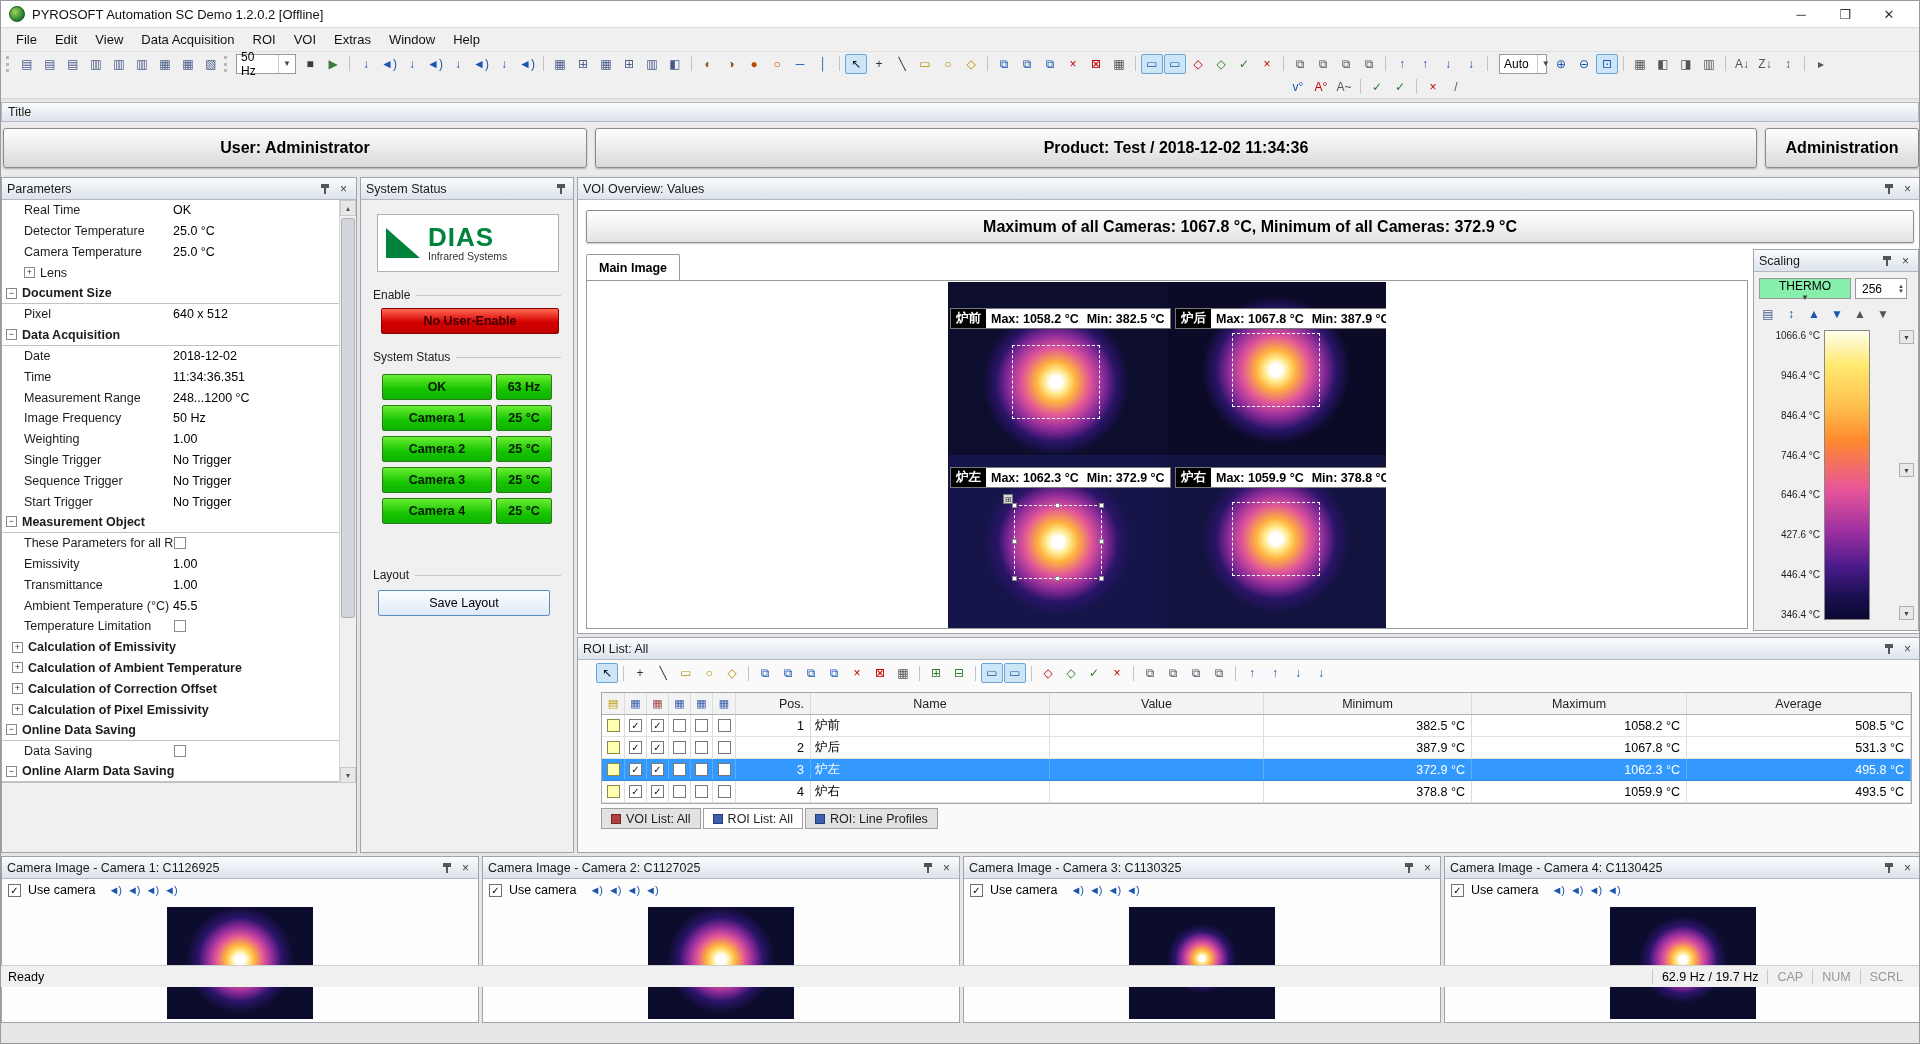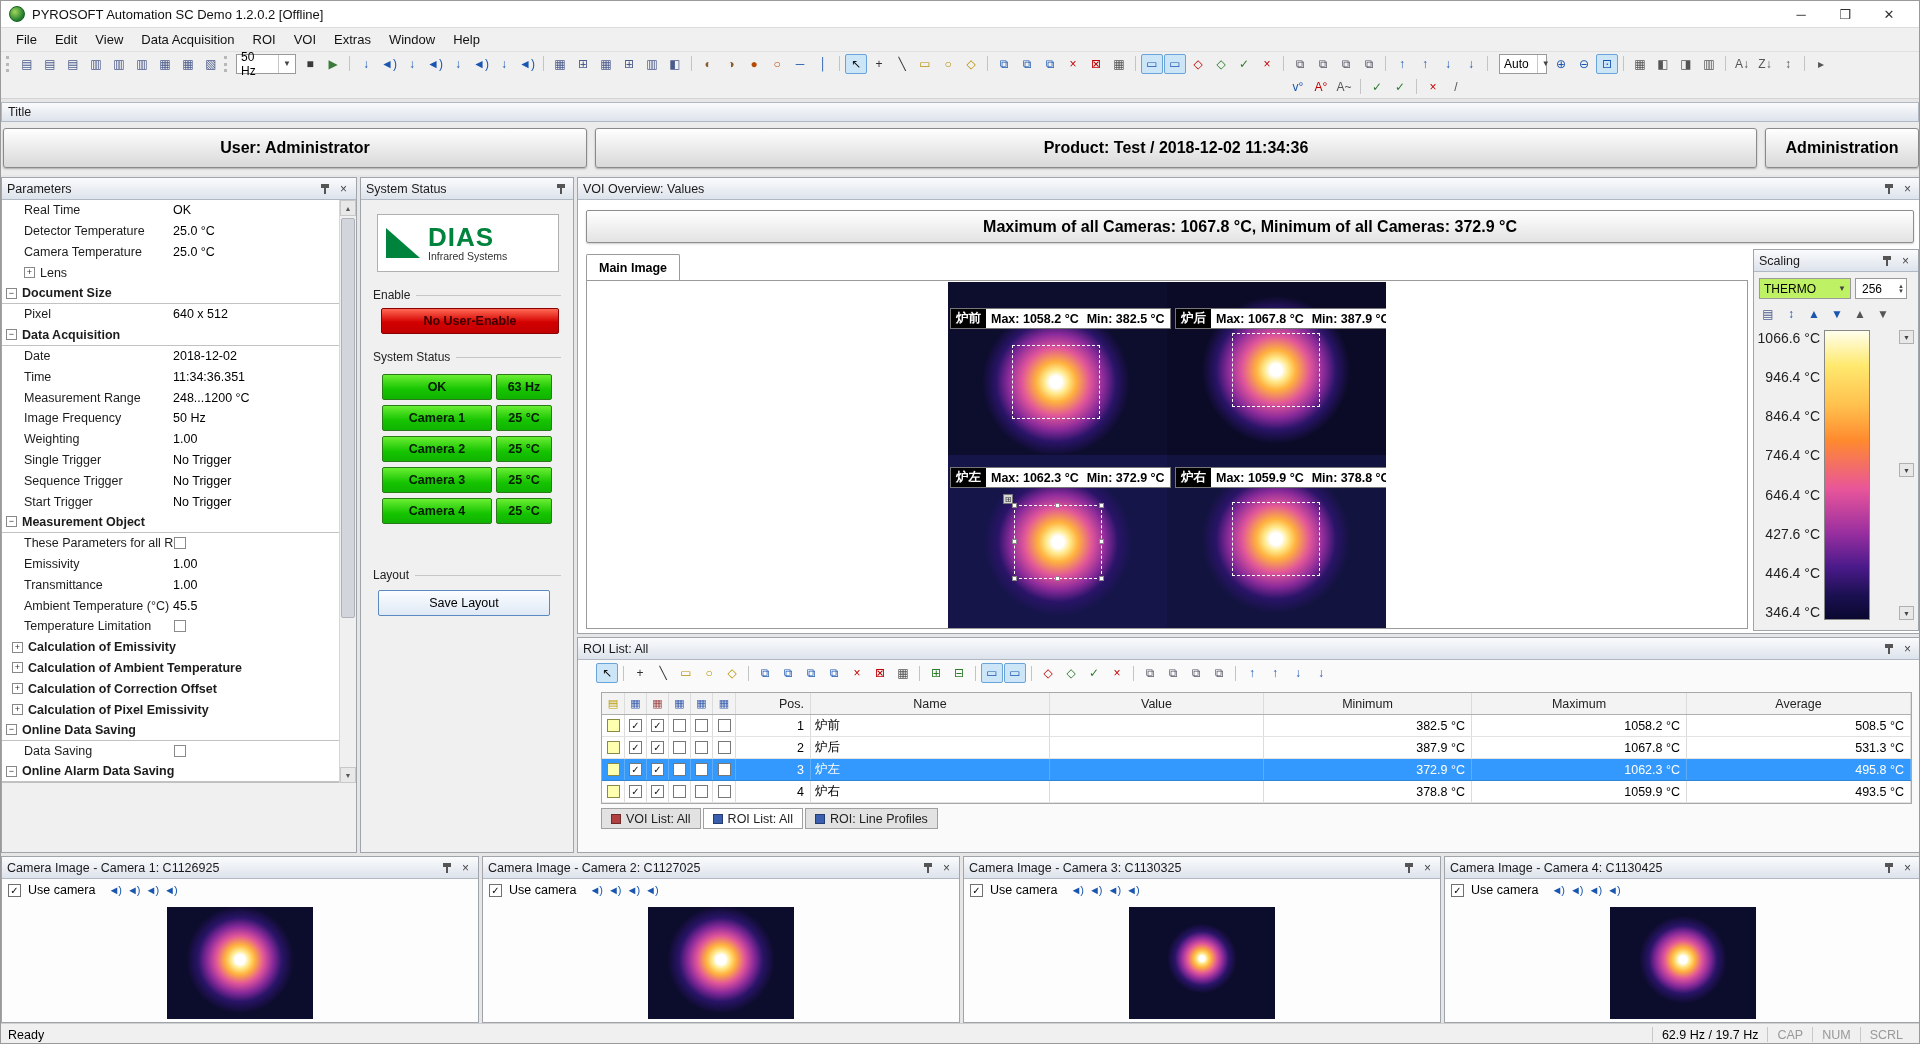--- a/index.html
+++ b/index.html
@@ -98,26 +98,26 @@
   .h1{left:-3px;top:-3px;} .h2{left:50%;top:-3px;margin-left:-3px;} .h3{right:-3px;top:-3px;}
   .h4{left:-3px;top:50%;margin-top:-3px;} .h5{right:-3px;top:50%;margin-top:-3px;}
   .h6{left:-3px;bottom:-3px;} .h7{left:50%;bottom:-3px;margin-left:-3px;} .h8{right:-3px;bottom:-3px;}
   .movegrip{position:absolute;left:-12px;top:-12px;width:10px;height:10px;background:#d8d8d8;border:1px solid #777;font-size:8px;line-height:9px;text-align:center;color:#333;}
   .imglabel{position:absolute;height:21px;display:flex;align-items:stretch;font-size:12.5px;font-weight:bold;border:1px solid #777;white-space:nowrap;}
   .imglabel .nm{background:#000;color:#fff;display:flex;align-items:center;padding:0 5px;}
   .imglabel .vals{background:#fff;color:#000;display:flex;align-items:center;padding:0 5px;gap:8px;}
 
   
   .sc-controls{position:absolute;left:5px;top:28px;display:flex;gap:4px;}
-  .sc-combo{width:92px;height:21px;border:1px solid #9a9a9a;background:#bef264;display:flex;align-items:center;justify-content:space-between;padding:0 4px;font-size:12px;}
+  .sc-combo{width:92px;height:21px;border:1px solid #9a9a9a;background:#86efac;display:flex;align-items:center;justify-content:space-between;padding:0 4px;font-size:12px;flex-direction:column;}
   .sc-spin{width:52px;height:21px;border:1px solid #9a9a9a;background:#fff;display:flex;align-items:center;justify-content:space-between;padding:0 2px 0 6px;font-size:12px;}
   .spinarr{display:flex;flex-direction:column;font-size:6px;color:#444;line-height:5px;}
   .sc-icons{position:absolute;left:3px;top:54px;display:flex;gap:1px;}
   .sc-ticks{position:absolute;left:2px;top:80px;bottom:10px;width:64px;display:flex;flex-direction:column;justify-content:space-between;}
-  .tick{font-size:14px;color:#222;text-align:right;}
+  .tick{font-size:10px;color:#222;text-align:right;}
   .sc-bar{position:absolute;left:70px;top:80px;bottom:10px;width:46px;border:1px solid #888;background:linear-gradient(to bottom,#ffffec 0%,#ffe96e 12%,#ffc04d 26%,#ff8a2e 38%,#e8559a 55%,#9a2fa0 70%,#4a1a8a 82%,#1a1050 92%,#0a0830 100%);}
   .sc-arrs{position:absolute;right:4px;top:80px;bottom:10px;width:16px;}
   .sc-arr{position:absolute;right:0;width:15px;height:14px;border:1px solid #b0b0b0;background:#e8e8e8;font-size:7px;color:#444;display:flex;align-items:center;justify-content:center;}
 
   
   .roi-toolbar{position:absolute;left:18px;top:25px;display:flex;align-items:center;gap:1px;}
   .rtable{position:absolute;left:23px;top:54px;width:1311px;background:#fff;border:1px solid #a8a8a8;font-size:12.5px;}
   .trow{display:grid;grid-template-columns:23px 22px 22px 22px 22px 23px 75px 239px 214px 208px 215px 1fr;height:22px;border-bottom:1px solid #e2e2e2;}
   .trow.thead{background:#f3f3f3;border-bottom:1px solid #b0b0b0;color:#222;}
   .tc{display:flex;align-items:center;border-right:1px solid #dcdcdc;overflow:hidden;padding:0 4px;}
@@ -140,21 +140,21 @@
   .cam-row{position:absolute;left:6px;top:26px;display:flex;align-items:center;gap:7px;font-size:12.5px;}
   .cbx{width:13px;height:13px;border:1px solid #707070;background:#fff;font-size:10px;line-height:11px;text-align:center;}
   .cbx.on::before{content:"✓";}
   .spk{color:#1a56b0;font-size:11px;letter-spacing:-1px;margin-left:6px;}
   .camimg{position:absolute;left:50%;top:50px;transform:translateX(-50%);width:146px;height:112px;background:#0c0c2c;}
   .camimg.big{background:#0c0c2c radial-gradient(circle at 50% 47%,#ffffff 0 5px,#ffe98a 9px,#ffb13e 15px,#e0559a 24px,#8a2a9a 33px,#2a1468 42px,rgba(0,0,0,0) 54px);}
   .camimg.mid{background:#0c0c2c radial-gradient(circle at 50% 47%,#ffffff 0 4px,#ffe98a 7px,#ffb13e 12px,#e0559a 19px,#8a2a9a 27px,#2a1468 34px,rgba(0,0,0,0) 44px);}
   .camimg.small{background:#0c0c2c radial-gradient(circle at 50% 46%,#ffffff 0 3px,#ffe98a 5px,#ffb13e 9px,#e0559a 15px,#8a2a9a 21px,#2a1468 27px,rgba(0,0,0,0) 35px);}
 
   
-  .statusbar{position:absolute;left:0;right:0;top:1022px;height:22px;background:#f0f0f0;border-top:1px solid #cfcfcf;display:flex;align-items:center;padding:0 7px;font-size:12.5px;}
+  .statusbar{position:absolute;left:0;right:0;top:964px;height:22px;background:#f0f0f0;border-top:1px solid #cfcfcf;display:flex;align-items:center;padding:0 7px;font-size:12.5px;}
   .sb-right{margin-left:auto;display:flex;align-items:center;height:100%;}
   .sb-cell{padding:0 9px;border-left:1px solid #c8c8c8;height:70%;display:flex;align-items:center;}
   .sb-flag{color:#999;}
 </style>
 </head>
 <body>
 
 <div id="app">
 
   <div class="titlebar">

